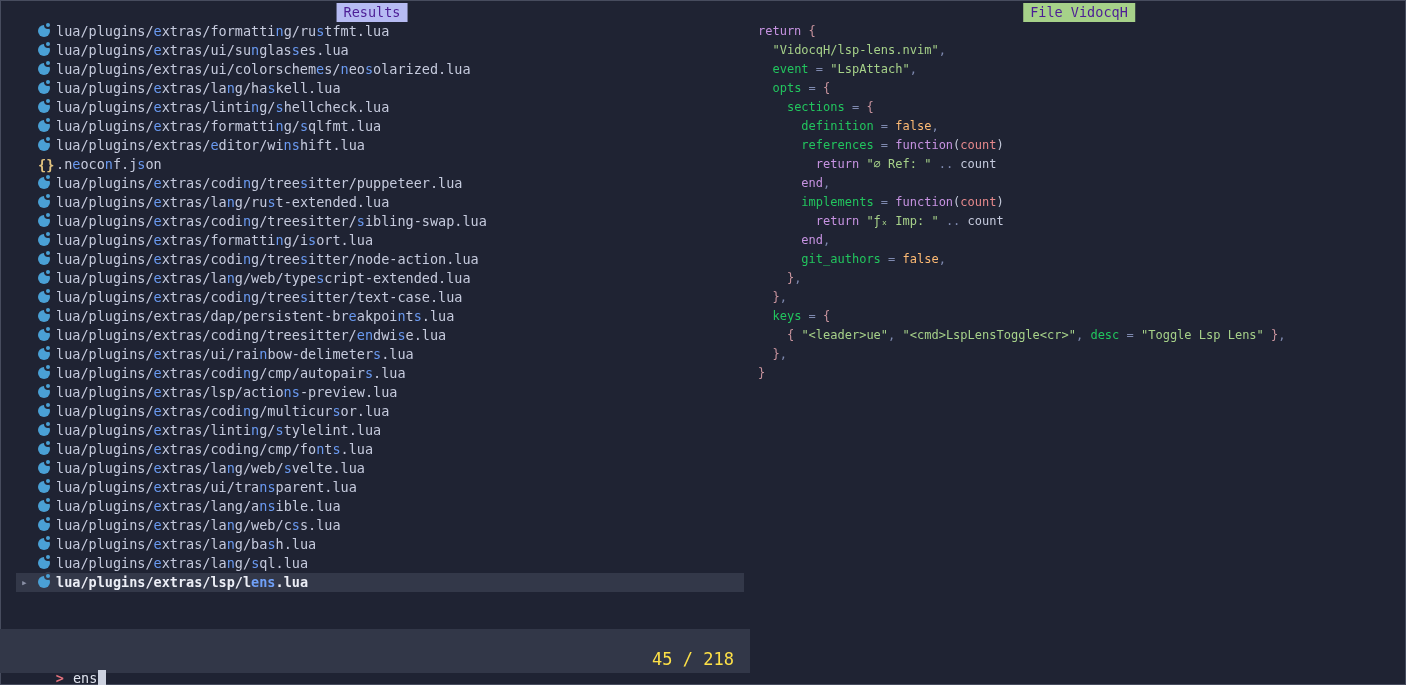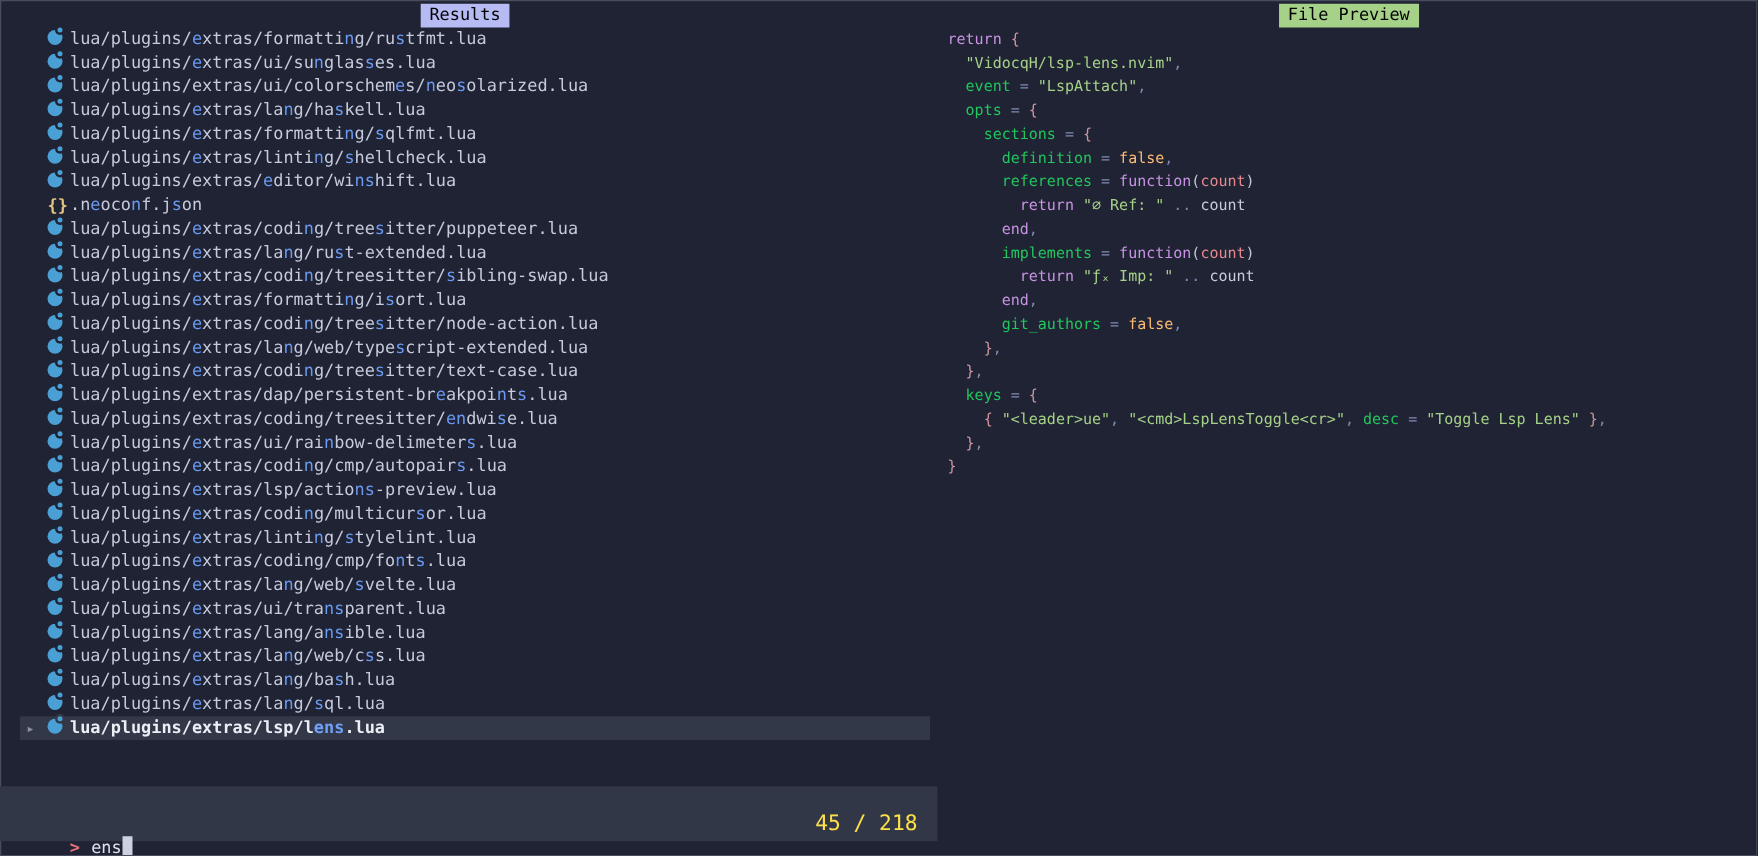--- a/index.html
+++ b/index.html
@@ -2,21 +2,21 @@
 <html><head>
 <meta charset="utf-8">
 <style>
   html,body{margin:0;padding:0;background:#1f2333;}
   body{width:1406px;height:685px;position:relative;overflow:hidden;
        font-family:"DejaVu Sans Mono","Liberation Mono",monospace;}
   .screen{position:absolute;inset:0;box-shadow:inset 0 0 0 1px #474c5e;}
 
   
   .badge{position:absolute;top:3px;height:19px;line-height:19px;padding:0 7px;
-         font-size:13.5px;color:#000000;transform:translateX(-50%);white-space:pre;}
+         font-size:13.5px;color:#4c1d95;transform:translateX(-50%);white-space:pre;}
   .badge-results{left:372px;background:#b6bbf3;}
   .badge-preview{left:1079px;background:#a6d189;}
 
   
   .results-list{position:absolute;left:0;top:22px;width:744px;
                 font-size:13.5px;line-height:19px;color:#c5cadd;}
   .row{height:19px;padding-left:22px;position:relative;white-space:pre;margin-left:16px;--rowbg:#1f2333;}
   .row.selected{background:#333849;color:#eceef6;font-weight:bold;--rowbg:#333849;}
   .caret{position:absolute;left:5px;top:0;color:#8a90a6;font-size:11px;}
   .m{color:#6a9af2;}
@@ -55,29 +55,29 @@
   .counter{position:absolute;right:16px;top:21px;height:19px;line-height:19px;
            font-size:17px;color:#fde047;white-space:pre;}
 </style>
 </head>
 <body>
 
 <div class="screen">
 
   <div class="badge badge-results">Results</div>
 
-  <div class="badge badge-preview">File Preview</div>
+  <div class="badge badge-preview">File VidocqH</div>
 
   <div class="results-list">
       <div class="row"><span class="caret"></span><span class="icon lua-icon"></span><span>lua/plugins/<span class="m">e</span>xtras/formatti<span class="m">n</span>g/ru<span class="m">s</span>tfmt.lua</span></div>
       <div class="row"><span class="caret"></span><span class="icon lua-icon"></span><span>lua/plugins/<span class="m">e</span>xtras/ui/su<span class="m">n</span>glas<span class="m">s</span>es.lua</span></div>
       <div class="row"><span class="caret"></span><span class="icon lua-icon"></span><span>lua/plugins/extras/ui/colorschem<span class="m">e</span>s/<span class="m">n</span>eo<span class="m">s</span>olarized.lua</span></div>
       <div class="row"><span class="caret"></span><span class="icon lua-icon"></span><span>lua/plugins/<span class="m">e</span>xtras/la<span class="m">n</span>g/ha<span class="m">s</span>kell.lua</span></div>
+      <div class="row"><span class="caret"></span><span class="icon lua-icon"></span><span>lua/plugins/<span class="m">e</span>xtras/linti<span class="m">n</span>g/<span class="m">s</span>hellcheck.lua</span></div>
       <div class="row"><span class="caret"></span><span class="icon lua-icon"></span><span>lua/plugins/<span class="m">e</span>xtras/formatti<span class="m">n</span>g/<span class="m">s</span>qlfmt.lua</span></div>
-      <div class="row"><span class="caret"></span><span class="icon lua-icon"></span><span>lua/plugins/<span class="m">e</span>xtras/linti<span class="m">n</span>g/<span class="m">s</span>hellcheck.lua</span></div>
       <div class="row"><span class="caret"></span><span class="icon lua-icon"></span><span>lua/plugins/extras/<span class="m">e</span>ditor/wi<span class="m">n</span><span class="m">s</span>hift.lua</span></div>
       <div class="row"><span class="caret"></span><span class="icon json-icon">{}</span><span>.n<span class="m">e</span>oco<span class="m">n</span>f.j<span class="m">s</span>on</span></div>
       <div class="row"><span class="caret"></span><span class="icon lua-icon"></span><span>lua/plugins/<span class="m">e</span>xtras/codi<span class="m">n</span>g/tree<span class="m">s</span>itter/puppeteer.lua</span></div>
       <div class="row"><span class="caret"></span><span class="icon lua-icon"></span><span>lua/plugins/<span class="m">e</span>xtras/la<span class="m">n</span>g/ru<span class="m">s</span>t-extended.lua</span></div>
       <div class="row"><span class="caret"></span><span class="icon lua-icon"></span><span>lua/plugins/<span class="m">e</span>xtras/codi<span class="m">n</span>g/treesitter/<span class="m">s</span>ibling-swap.lua</span></div>
       <div class="row"><span class="caret"></span><span class="icon lua-icon"></span><span>lua/plugins/<span class="m">e</span>xtras/formatti<span class="m">n</span>g/i<span class="m">s</span>ort.lua</span></div>
       <div class="row"><span class="caret"></span><span class="icon lua-icon"></span><span>lua/plugins/<span class="m">e</span>xtras/codi<span class="m">n</span>g/tree<span class="m">s</span>itter/node-action.lua</span></div>
       <div class="row"><span class="caret"></span><span class="icon lua-icon"></span><span>lua/plugins/<span class="m">e</span>xtras/la<span class="m">n</span>g/web/type<span class="m">s</span>cript-extended.lua</span></div>
       <div class="row"><span class="caret"></span><span class="icon lua-icon"></span><span>lua/plugins/<span class="m">e</span>xtras/codi<span class="m">n</span>g/tree<span class="m">s</span>itter/text-case.lua</span></div>
       <div class="row"><span class="caret"></span><span class="icon lua-icon"></span><span>lua/plugins/extras/dap/persistent-br<span class="m">e</span>akpoi<span class="m">n</span>t<span class="m">s</span>.lua</span></div>

